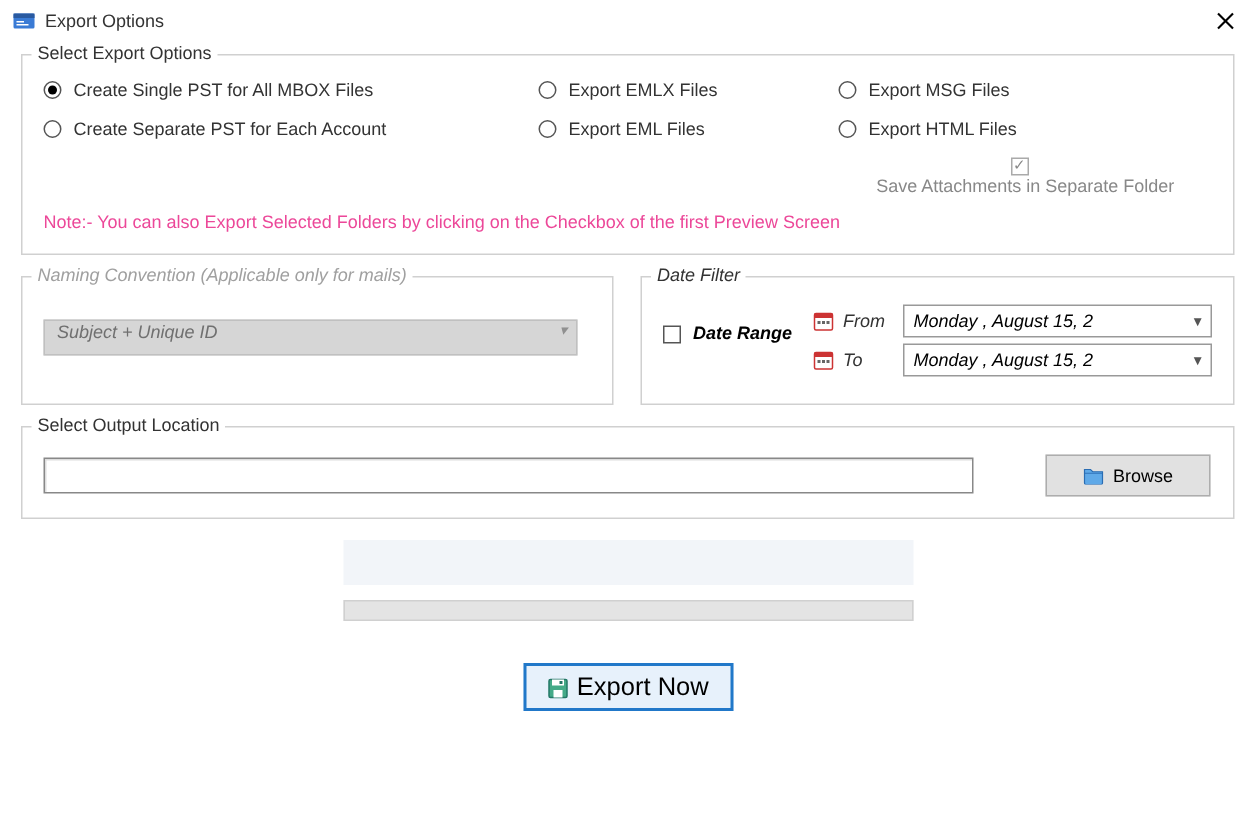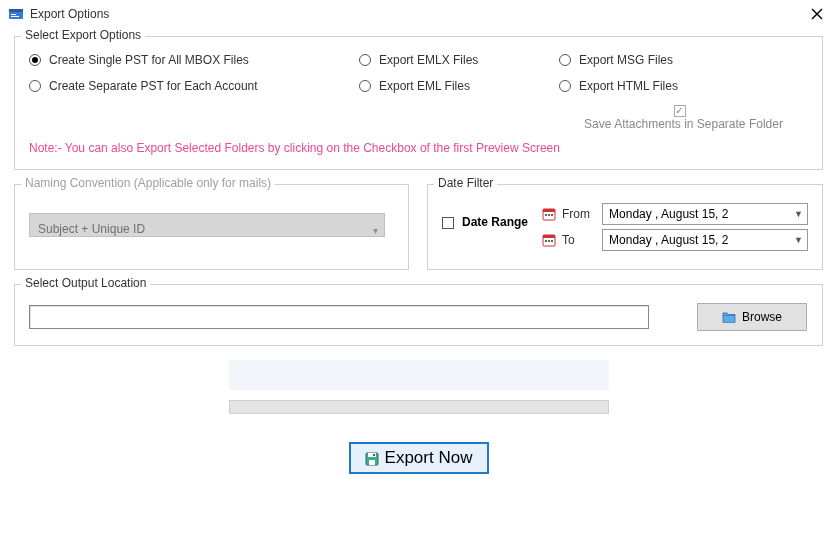--- a/index.html
+++ b/index.html
@@ -27,25 +27,25 @@
 .checkbox { width: 12px; height: 12px; border: 1px solid #555; margin-right: 8px; display: inline-flex; align-items: center; justify-content: center; flex-shrink: 0; font-size: 10px; line-height: 1; }
 .checkbox.disabled { border-color: #aaa; color: #888; }
 .checkbox.checked::after { content: "✓"; }
 
 .check-item { display: flex; align-items: center; font-size: 12px; color: #333; margin: 6px 0; flex-direction: column; }
 .check-item.disabled { color: #888; }
 .check-item.right-aligned { margin-left: 530px; }
 
 .note { color: #ec4899; font-size: 12px; margin-top: 10px; }
 
-.middle-row { display: flex; gap: 18px; }
+.middle-row { display: flex; gap: 18px; font-style: italic; }
 .naming-fs { flex: 1; }
 .datefilter-fs { width: 396px; }
 
-.select-disabled { width: 356px; height: 24px; background: #d6d6d6; border: 1px solid #c0c0c0; display: flex; align-items: flex-end; padding: 0 8px; font-size: 12px; color: #707070; margin-top: 18px; position: relative; }
+.select-disabled { width: 356px; height: 24px; background: #d6d6d6; border: 1px solid #c0c0c0; display: flex; align-items: flex-start; padding: 0 8px; font-size: 12px; color: #707070; margin-top: 18px; position: relative; }
 .select-disabled .chev { position: absolute; right: 6px; color: #909090; font-size: 10px; }
 
 .df-body { display: flex; align-items: flex-start; padding-top: 4px; }
 .df-left { display: flex; align-items: flex-end; font-size: 12px; font-weight: bold; margin-top: 16px; margin-right: 14px; }
 .df-right { flex: 1; }
 .df-row { display: flex; align-items: center; margin: 4px 0; }
 .cal-icon { width: 14px; height: 14px; margin-right: 6px; display: inline-flex; }
 .df-label { width: 40px; font-size: 12px; color: #333; }
 .date-combo { flex: 1; height: 22px; border: 1px solid #999; display: flex; align-items: center; padding: 0 18px 0 6px; font-size: 12px; position: relative; white-space: nowrap; overflow: hidden; }
 .date-combo .dc-chev { position: absolute; right: 4px; color: #555; font-size: 9px; pointer-events: none; }

